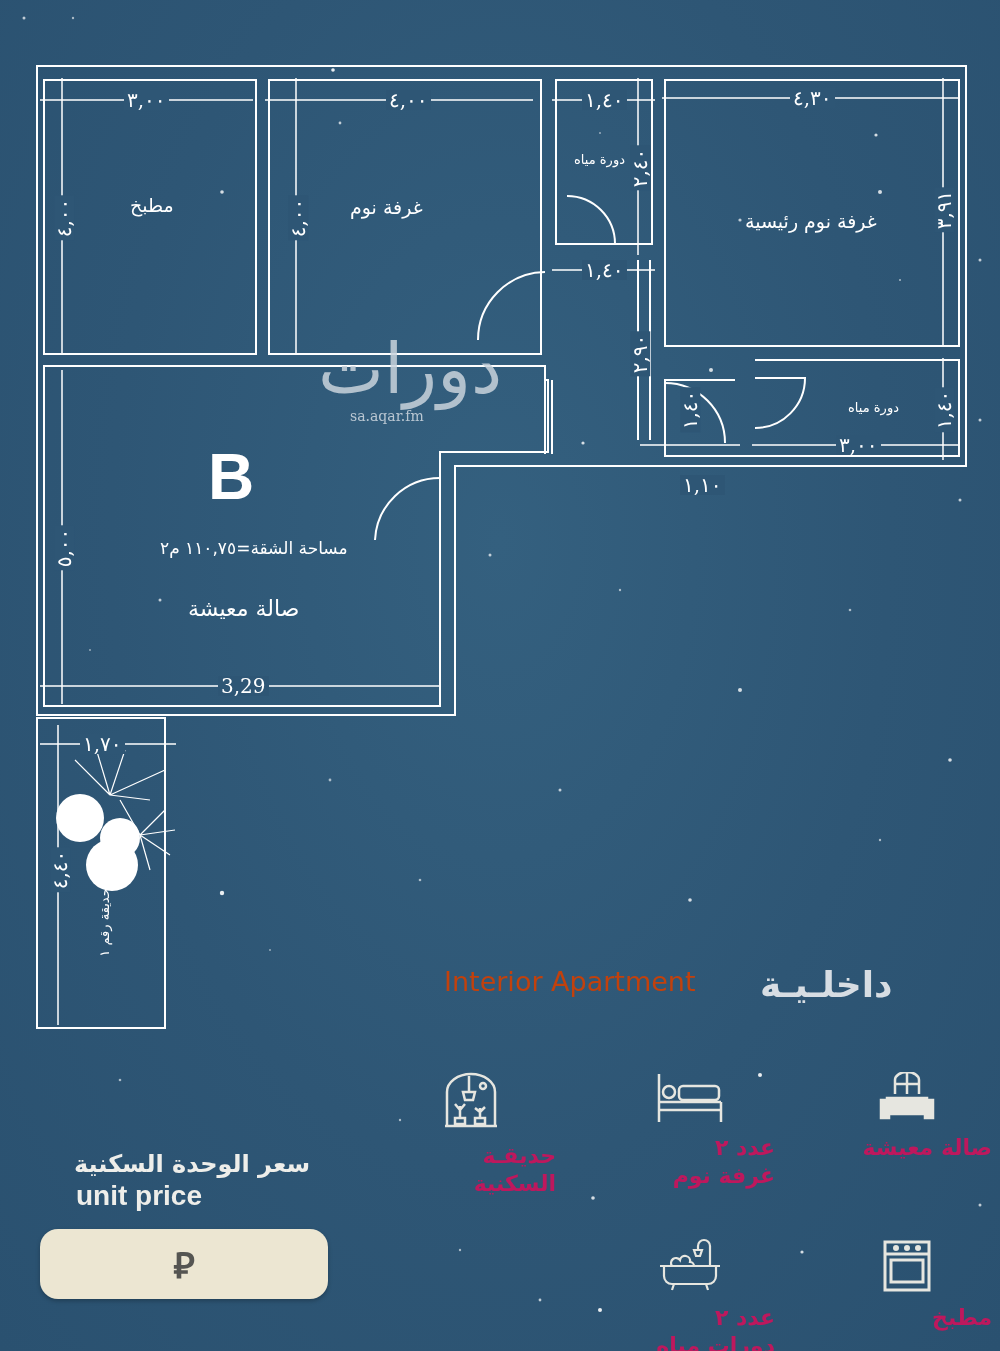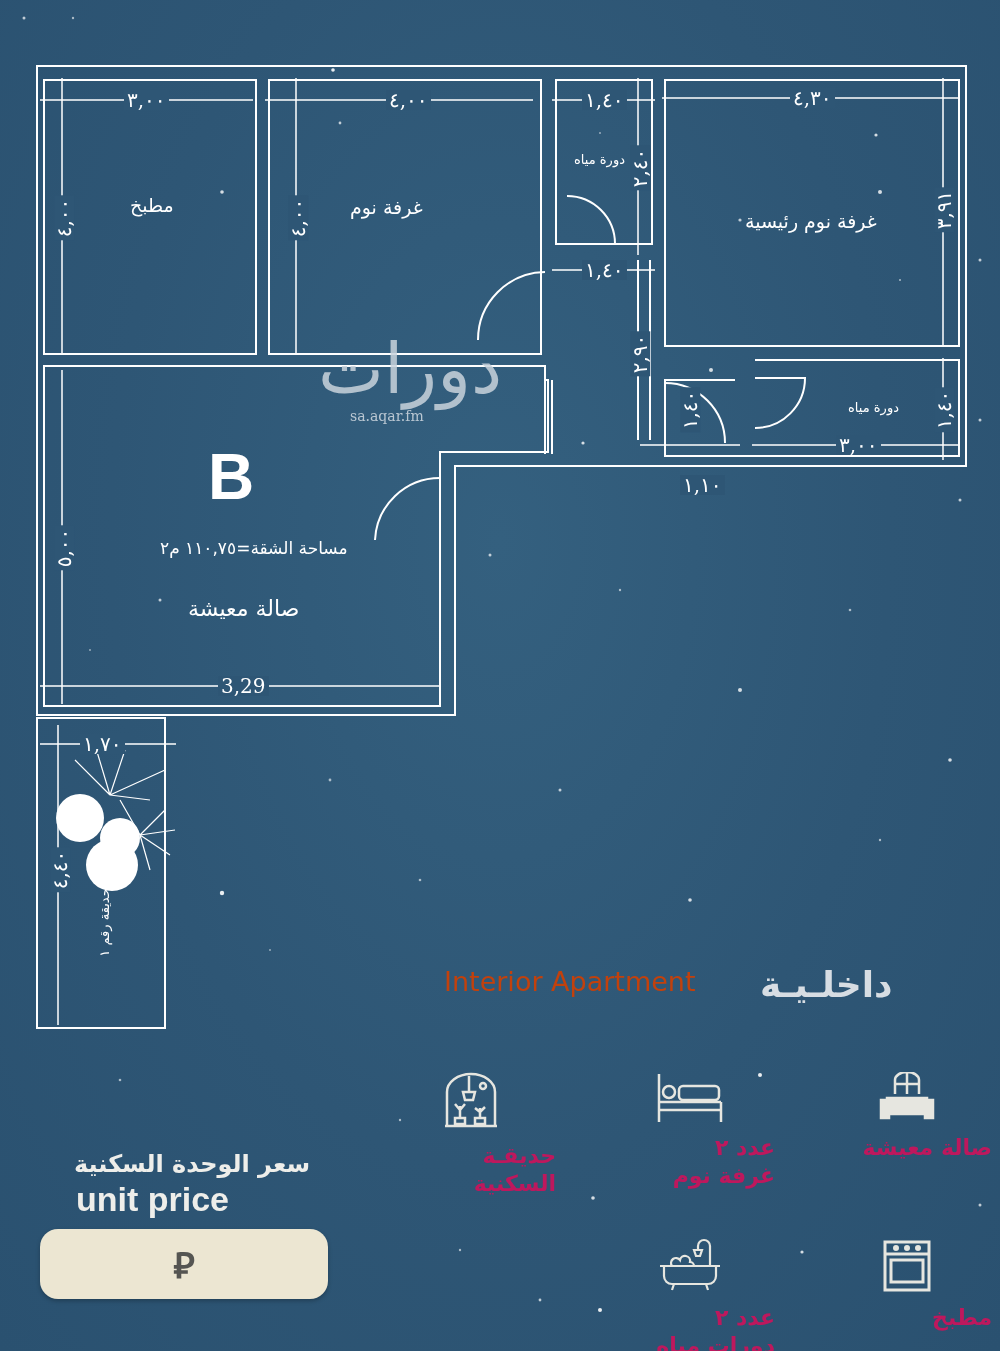--- a/index.html
+++ b/index.html
@@ -18,21 +18,21 @@
   .room-sm { font-size:13px; direction:rtl; }
   .unit-letter { font-size:64px; font-weight:bold; font-family:"Liberation Sans", sans-serif; }
   .watermark-ar { font-size:70px; color:#c9d3dc; opacity:.85; font-family:"DejaVu Sans", sans-serif; letter-spacing:-2px; direction:rtl; }
   .watermark-url { font-size:14px; color:#c9d3dc; opacity:.9; font-family:"DejaVu Serif", serif; }
   .type-en { font-size:27px; color:#c2410c; font-family:"DejaVu Sans", sans-serif; }
   .type-ar { font-size:36px; color:#d7dde3; font-weight:bold; direction:rtl; letter-spacing:4px; }
   .feature { position:absolute; text-align:right; color:#be185d; width:170px; }
   .feature .t { font-size:22px; font-weight:bold; line-height:28px; direction:rtl; display:block; }
   .feature svg { display:block; margin:0 auto 10px; }
   .price-ar { font-size:24px; font-weight:bold; color:#eeeeea; direction:rtl; }
-  .price-en { font-size:34px; font-weight:bold; color:#eeeeea; font-family:"Liberation Sans", sans-serif; }
+  .price-en { font-size:28px; font-weight:bold; color:#eeeeea; font-family:"Liberation Sans", sans-serif; }
   .price-box {
     position:absolute; left:40px; top:1229px; width:288px; height:70px;
     background:#ece6d2; border-radius:18px;
     display:flex; align-items:center; justify-content:center; gap:14px;
     box-shadow:0 2px 4px rgba(0,0,0,.25);
   }
   .price-val { font-family:"Liberation Serif", serif; font-size:46px; font-weight:bold; color:#555552; }
   .riyal { font-family:"DejaVu Serif", serif; font-size:36px; font-weight:bold; color:#555552; }
 </style>
 </head>

